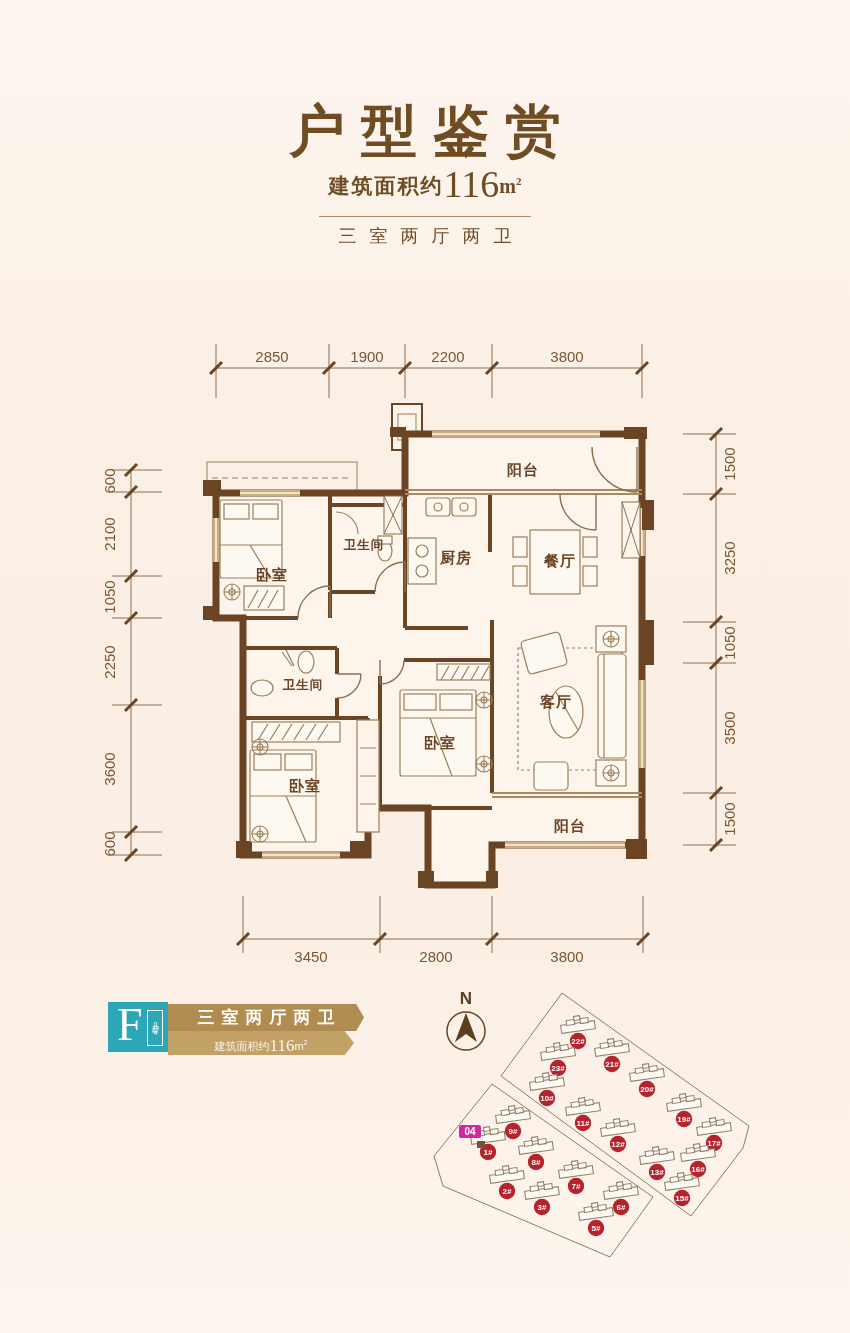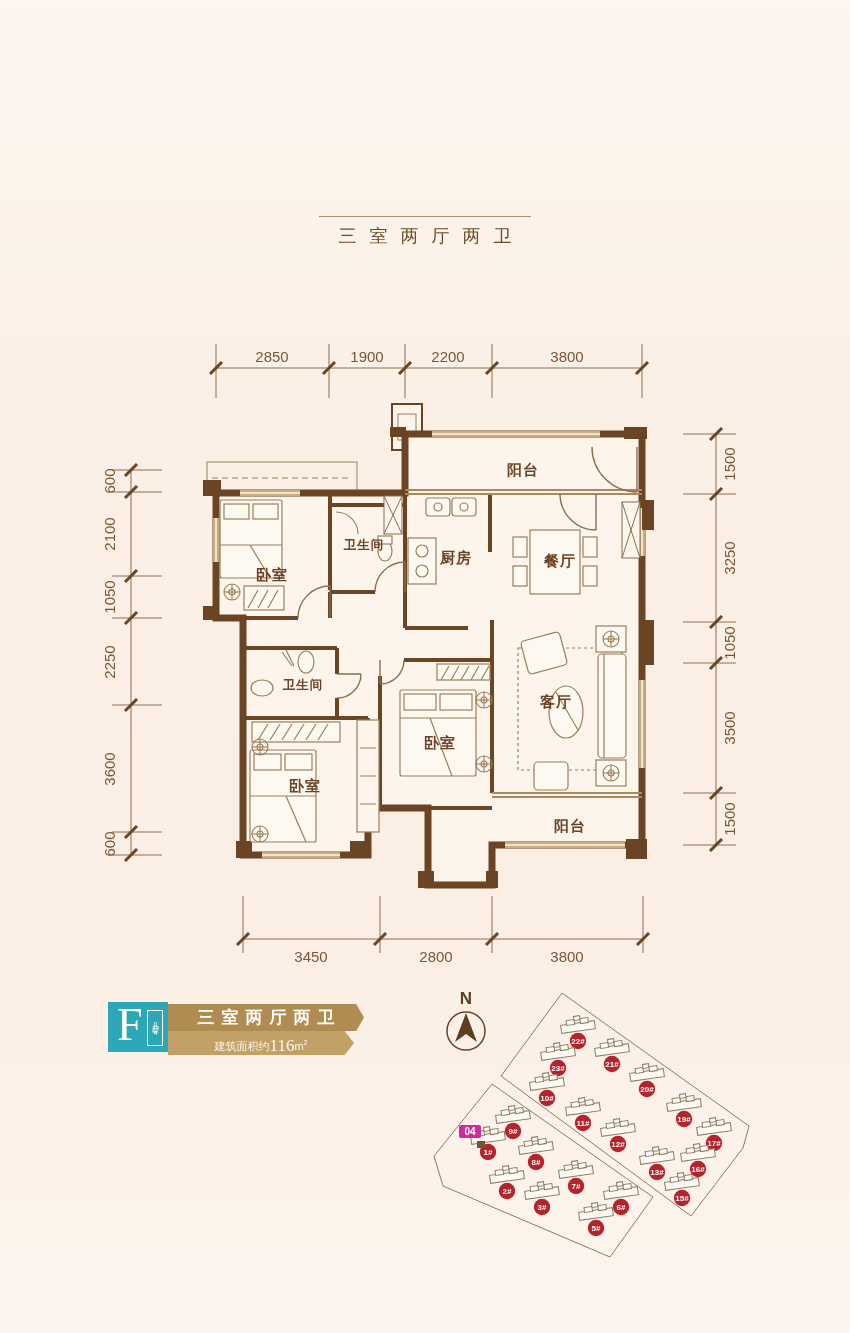--- a/index.html
+++ b/index.html
@@ -38,20 +38,23 @@
          clip-path:polygon(0 0,95% 0,100% 50%,95% 100%,0 100%);
          color:#fdf6e8;font-size:11px;text-align:center;line-height:24px;}
   .band2 .num{font-family:"Liberation Serif","DejaVu Serif",serif;font-size:17px;vertical-align:-1px;}
   .band2 sup{font-size:7px;}
 </style>
 </head>
 <body>
 
 <div class="page">
 
+  <div class="hdr hdr-title">户型鉴赏</div>
+  <div class="hdr hdr-sub"><span>建筑面积约</span><span class="num">116</span><span class="unit"><span>m</span><sup>2</sup></span>
+  </div>
   <div class="hdr-div"></div>
   <div class="hdr hdr-rooms">三室两厅两卫</div>
 
   <svg width="850" height="1333" viewBox="0 0 850 1333">
     <defs>
       <g id="tick">
         <line x1="-6" y1="6" x2="6" y2="-6" stroke="#6b4423" stroke-width="3"></line>
       </g>
       <g id="ccross" stroke="#9b7f5a" stroke-width="1.1" fill="none">
         <circle r="8"></circle>

